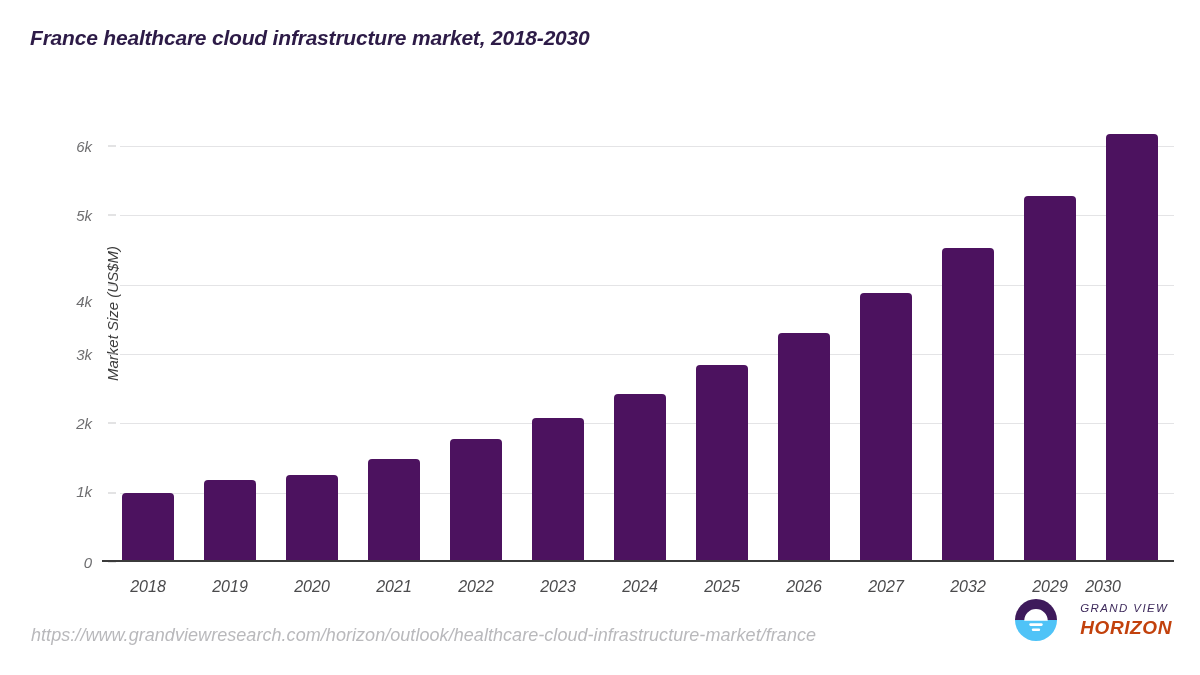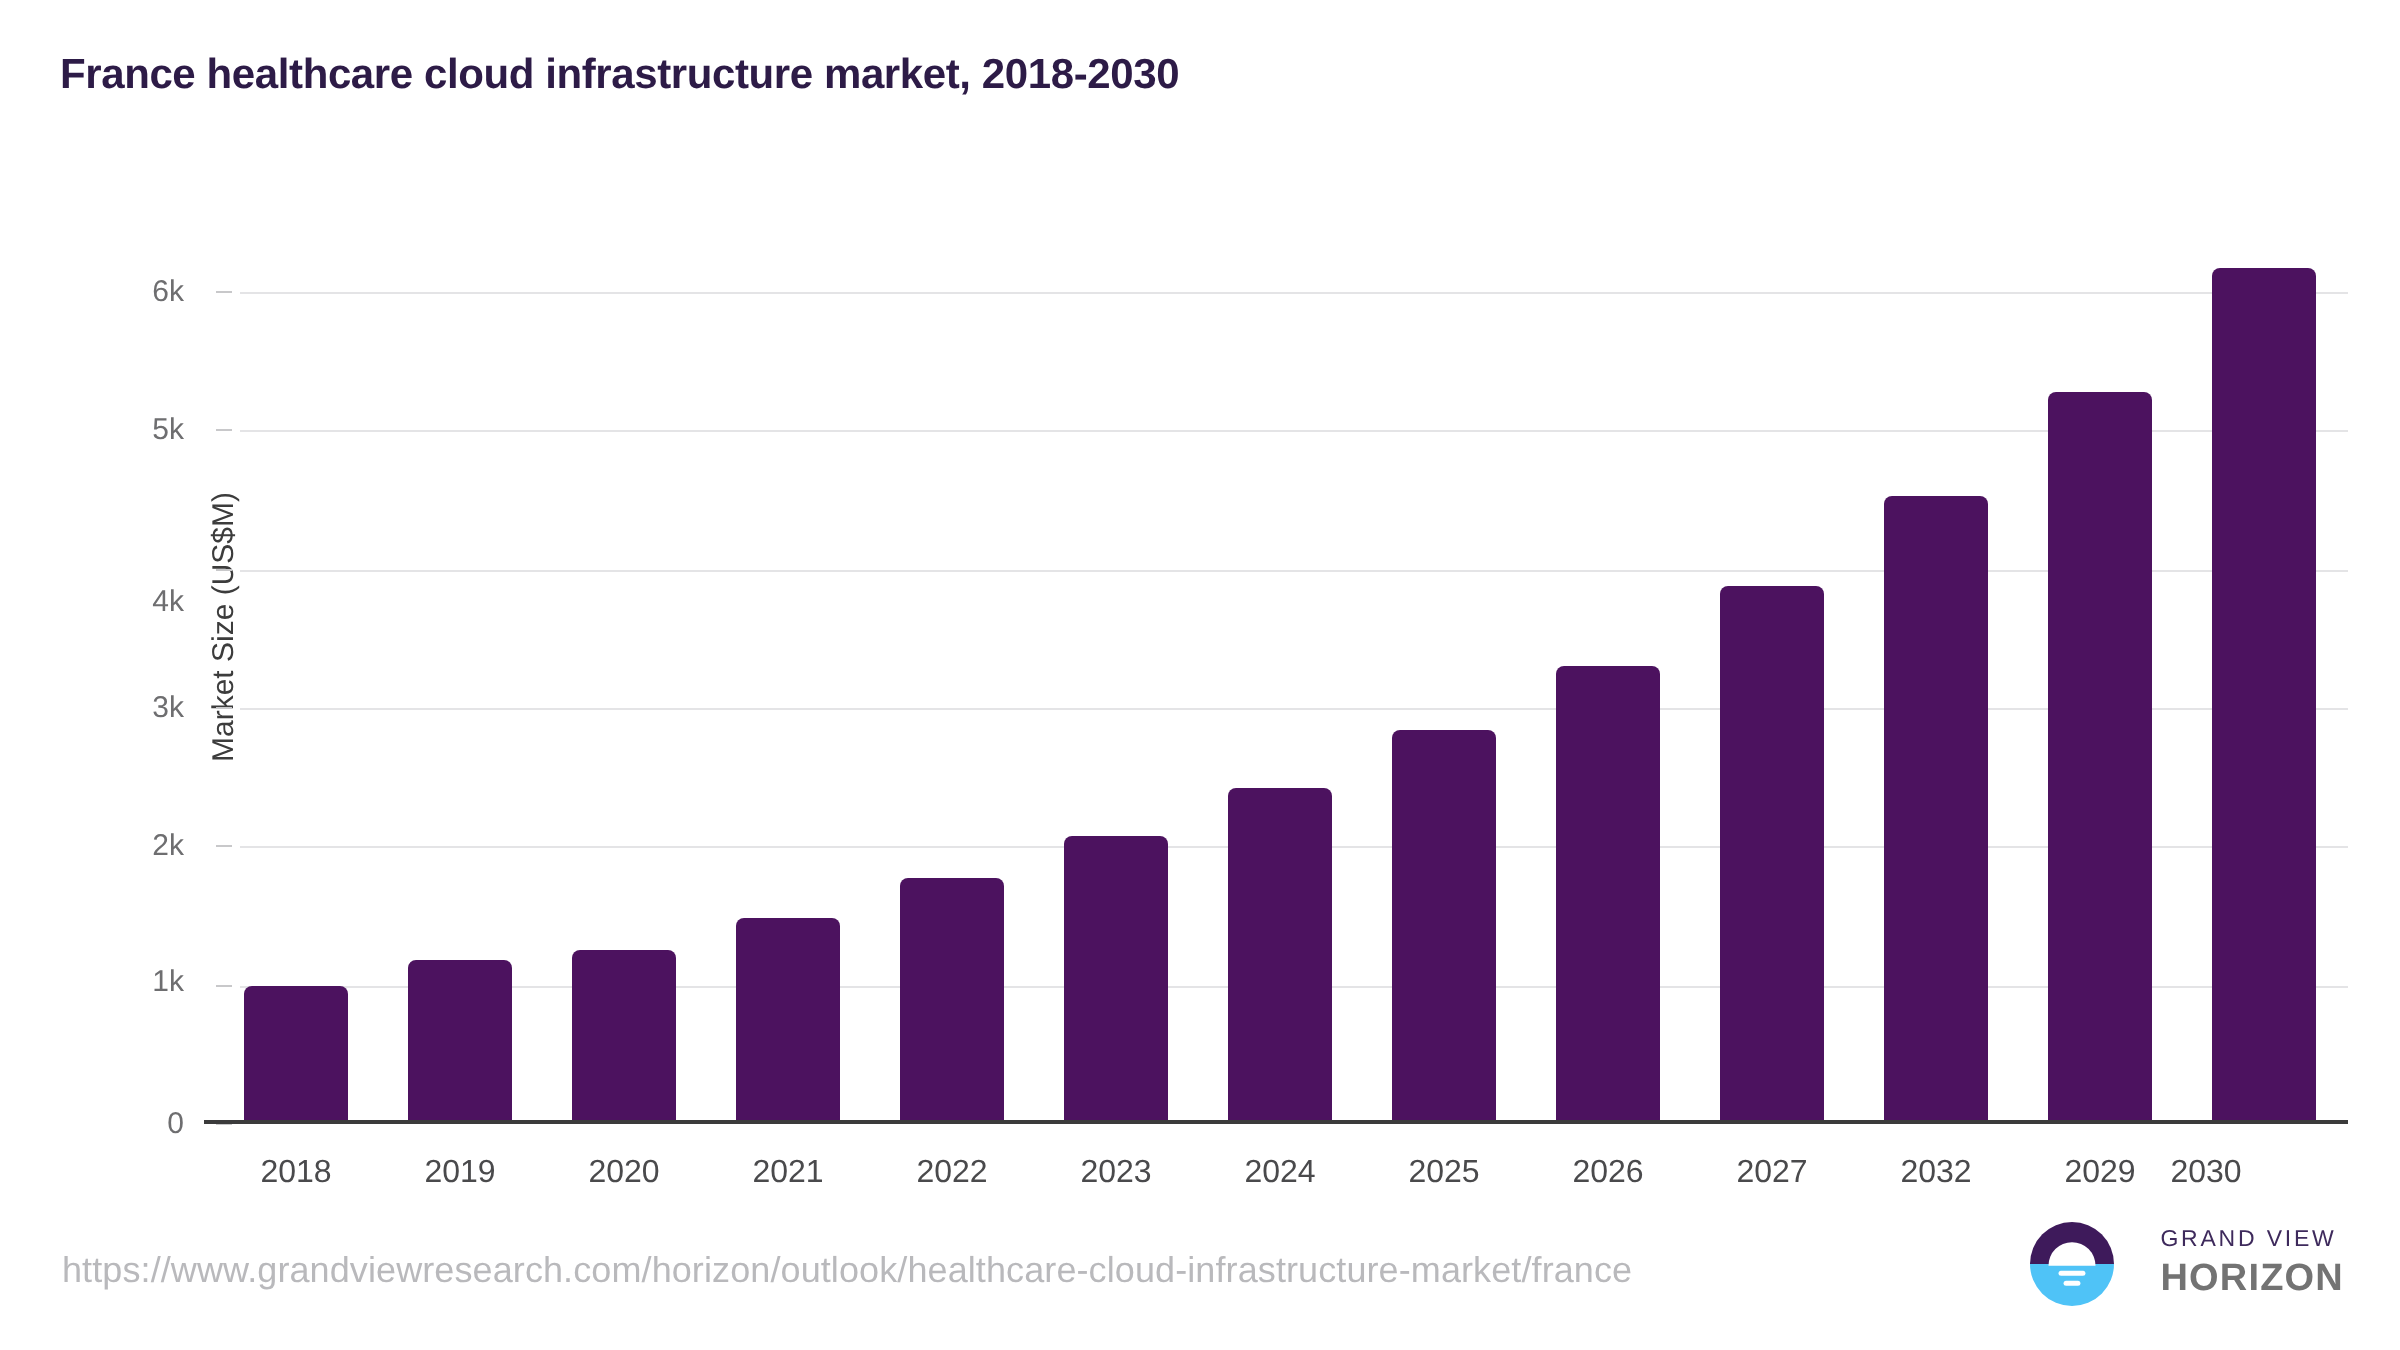--- a/index.html
+++ b/index.html
@@ -7,20 +7,21 @@
     width: 1200px; height: 675px;
     background: #ffffff;
     font-family: "Liberation Sans", sans-serif;
     overflow: hidden;
   }
   #page {
     position: relative;
     width: 1200px; height: 675px;
     background: #ffffff;
     border-radius: 10px;
+    font-style: italic;
   }
 
   
   #chart-title {
     position: absolute;
     left: 30px; top: 26px;
     font-size: 21px;
     font-weight: bold;
     color: #2D1B47;
     letter-spacing: -0.2px;
@@ -100,40 +101,40 @@
   #footer-url {
     position: absolute;
     left: 31px; bottom: 29px;
     font-size: 18px;
     color: #B9B9BC;
     letter-spacing: 0.05px;
     white-space: nowrap;
   }
   #logo {
     position: absolute;
-    right: 28px; bottom: 22px;
+    right: 28px; bottom: 34px;
     display: flex;
     align-items: center;
     gap: 23px;
   }
   #logo-mark {
     width: 42px; height: 42px;
     flex: 0 0 42px;
   }
   #logo-text { line-height: 1; }
   #logo-text-top {
     font-size: 11.5px;
     letter-spacing: 1.4px;
     color: #3E2A5C;
     font-weight: normal;
   }
   #logo-text-bottom {
     font-size: 19px;
     letter-spacing: 0.6px;
-    color: #737373;
+    color: #c2410c;
     font-weight: bold;
     margin-top: 3px;
   }
 </style>
 </head>
 <body>
 
 <div id="page">
 
   <div id="chart-title">France healthcare cloud infrastructure market, 2018-2030</div>

